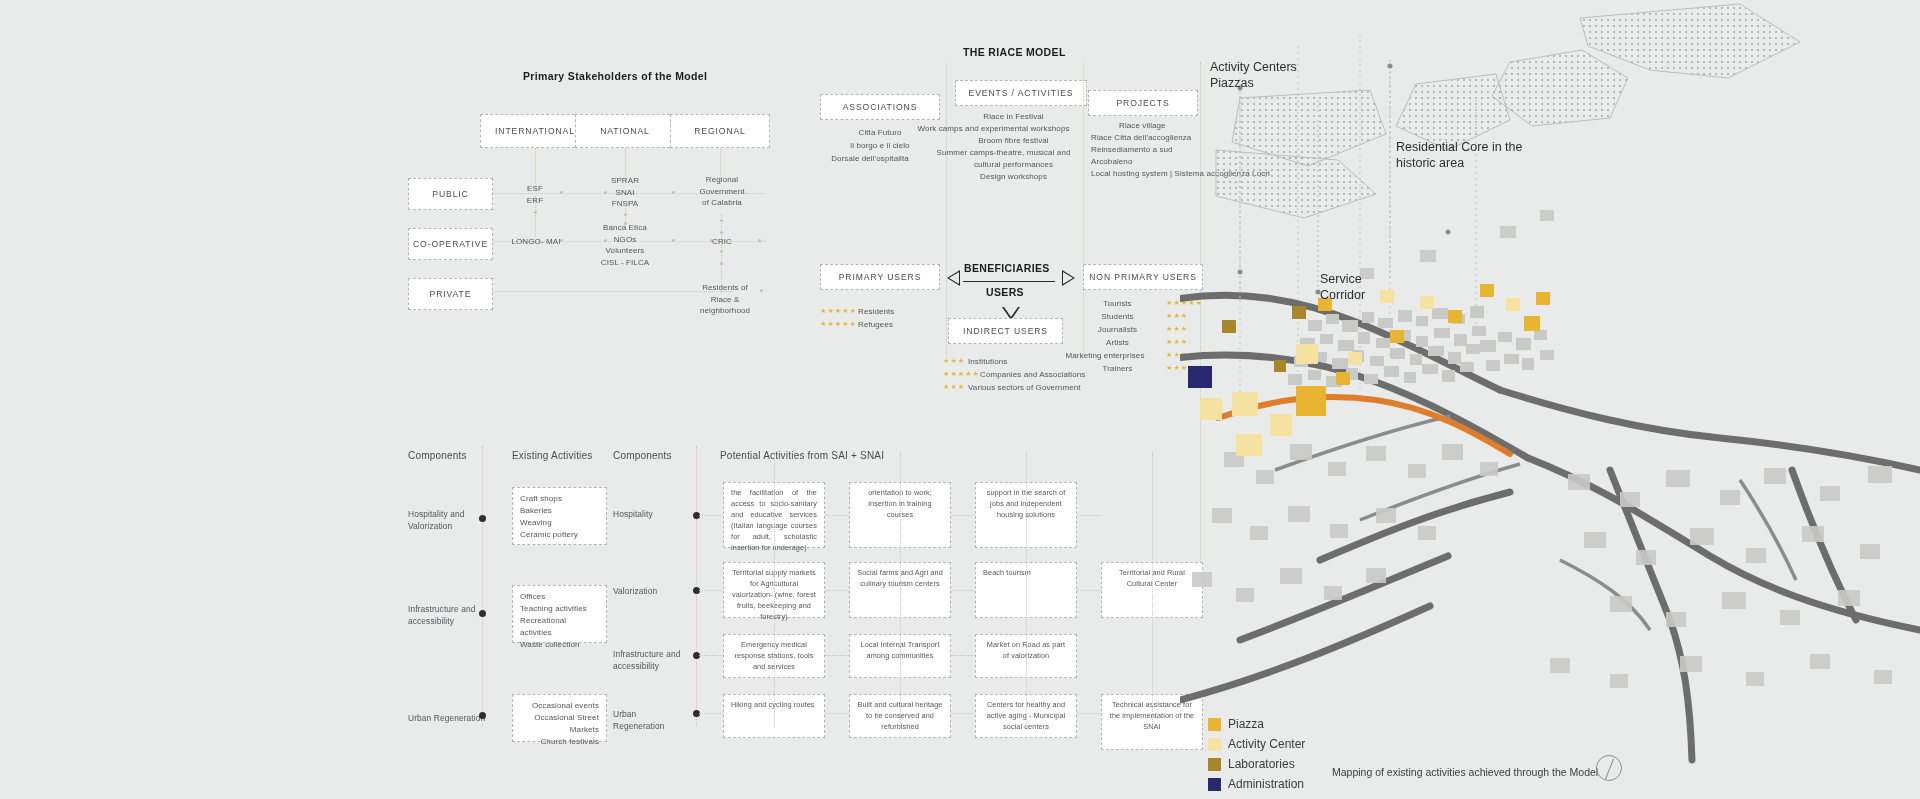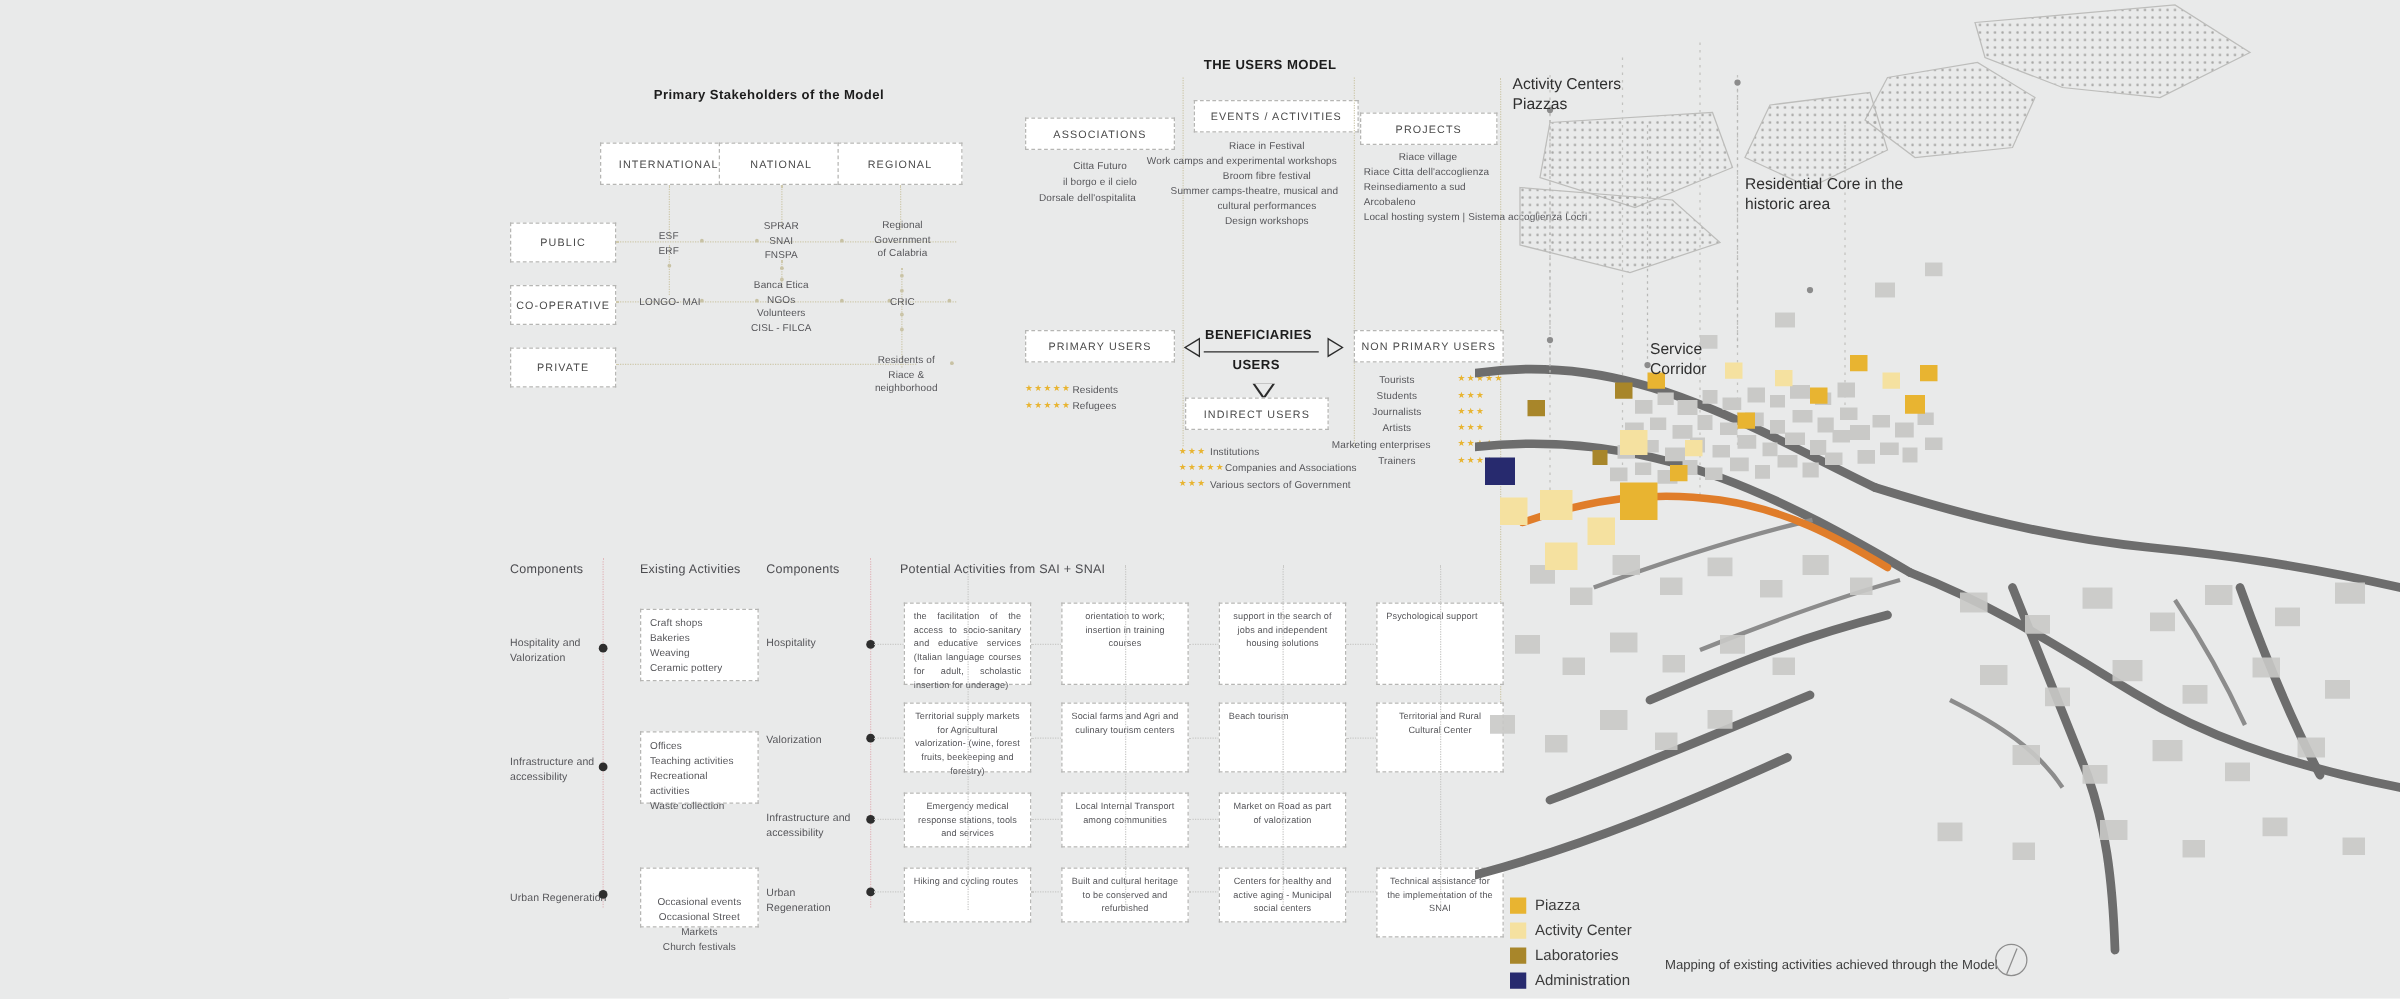--- a/index.html
+++ b/index.html
@@ -228,21 +228,21 @@
 Volunteers
 CISL - FILCA</div>
   <div class="lbl c" style="left:690px; top:174px; width:64px; white-space:pre-line;">Regional
 Government
 of Calabria</div>
   <div class="lbl c" style="left:700px; top:236px; width:44px;">CRIC</div>
   <div class="lbl c" style="left:690px; top:282px; width:70px; white-space:pre-line;">Residents of
 Riace &amp;
 neighborhood</div>
 
-  <div class="hdr" style="left:963px; top:46px;">THE USERS MODEL</div>
+  <div class="hdr" style="left:963px; top:46px;">THE RIACE MODEL</div>
 
   <div class="dbox" style="left:820px; top:94px; width:120px; height:26px;">
       <span>ASSOCIATIONS</span>
     </div>
   <div class="dbox" style="left:955px; top:80px; width:132px; height:26px;">
       <span>EVENTS / ACTIVITIES</span>
     </div>
   <div class="dbox" style="left:1088px; top:90px; width:110px; height:26px;">
       <span>PROJECTS</span>
     </div>
@@ -340,21 +340,21 @@
       <div>Offices</div>
       <div>Teaching activities</div>
       <div>Recreational activities</div>
       <div>Waste collection</div>
     </div>
   </div>
 
   <div class="lbl" style="left:408px; top:712px; width:90px; font-size:8.4px;">Urban Regeneration</div>
   <div class="bigdot" style="left:479px; top:712px;"></div>
   <div class="dbox tl" style="left:512px; top:694px; width:95px; height:48px;">
-    <div style="font-size:8px; line-height:1.5; color:#56565a; text-align:center;margin-top:16px;">
+    <div style="font-size:8px; line-height:1.5; color:#56565a; text-align:right;">
       <div>Occasional events</div>
       <div>Occasional Street Markets</div>
       <div>Church festivals</div>
     </div>
   </div>
 
   <div class="lbl" style="left:613px; top:508px; width:78px; font-size:8.4px;">Hospitality</div>
   <div class="bigdot" style="left:693px; top:512px;"></div>
   <div class="hline-g" style="left:699px; top:515px; width:24px;"></div>
   <div class="dbox tl" style="left:723px; top:482px; width:102px; height:66px; font-size:7.3px;">
@@ -363,23 +363,20 @@
   <div class="hline-g" style="left:825px; top:515px; width:24px;"></div>
   <div class="dbox tl" style="left:849px; top:482px; width:102px; height:66px; font-size:7.3px;">
       <span style="font-size:7.3px; line-height:1.5; color:#56565a; white-space:pre-line;">orientation to work;
 insertion in training courses</span>
     </div>
   <div class="hline-g" style="left:951px; top:515px; width:24px;"></div>
   <div class="dbox tl" style="left:975px; top:482px; width:102px; height:66px; font-size:7.3px;">
       <span style="font-size:7.3px; line-height:1.5; color:#56565a;">support in the search of jobs and independent housing solutions</span>
     </div>
   <div class="hline-g" style="left:1077px; top:515px; width:24px;"></div>
-  <div class="dbox tl" style="left:1101px; top:482px; width:102px; height:66px; font-size:7.3px;">
-      <span style="font-size:7.3px; line-height:1.5; color:#56565a;">Psychological support</span>
-    </div>
 
   <div class="lbl" style="left:613px; top:585px; width:78px; font-size:8.4px;">Valorization</div>
   <div class="bigdot" style="left:693px; top:587px;"></div>
   <div class="hline-g" style="left:699px; top:590px; width:24px;"></div>
   <div class="dbox tl" style="left:723px; top:562px; width:102px; height:56px; font-size:7.3px;">
       <span style="font-size:7.3px; line-height:1.5; color:#56565a;">Territorial supply markets for Agricultural valorization- (wine, forest fruits, beekeeping and forestry)</span>
     </div>
   <div class="hline-g" style="left:825px; top:590px; width:24px;"></div>
   <div class="dbox tl" style="left:849px; top:562px; width:102px; height:56px; font-size:7.3px;">
       <span style="font-size:7.3px; line-height:1.5; color:#56565a;">Social farms and Agri and culinary  tourism centers</span>

